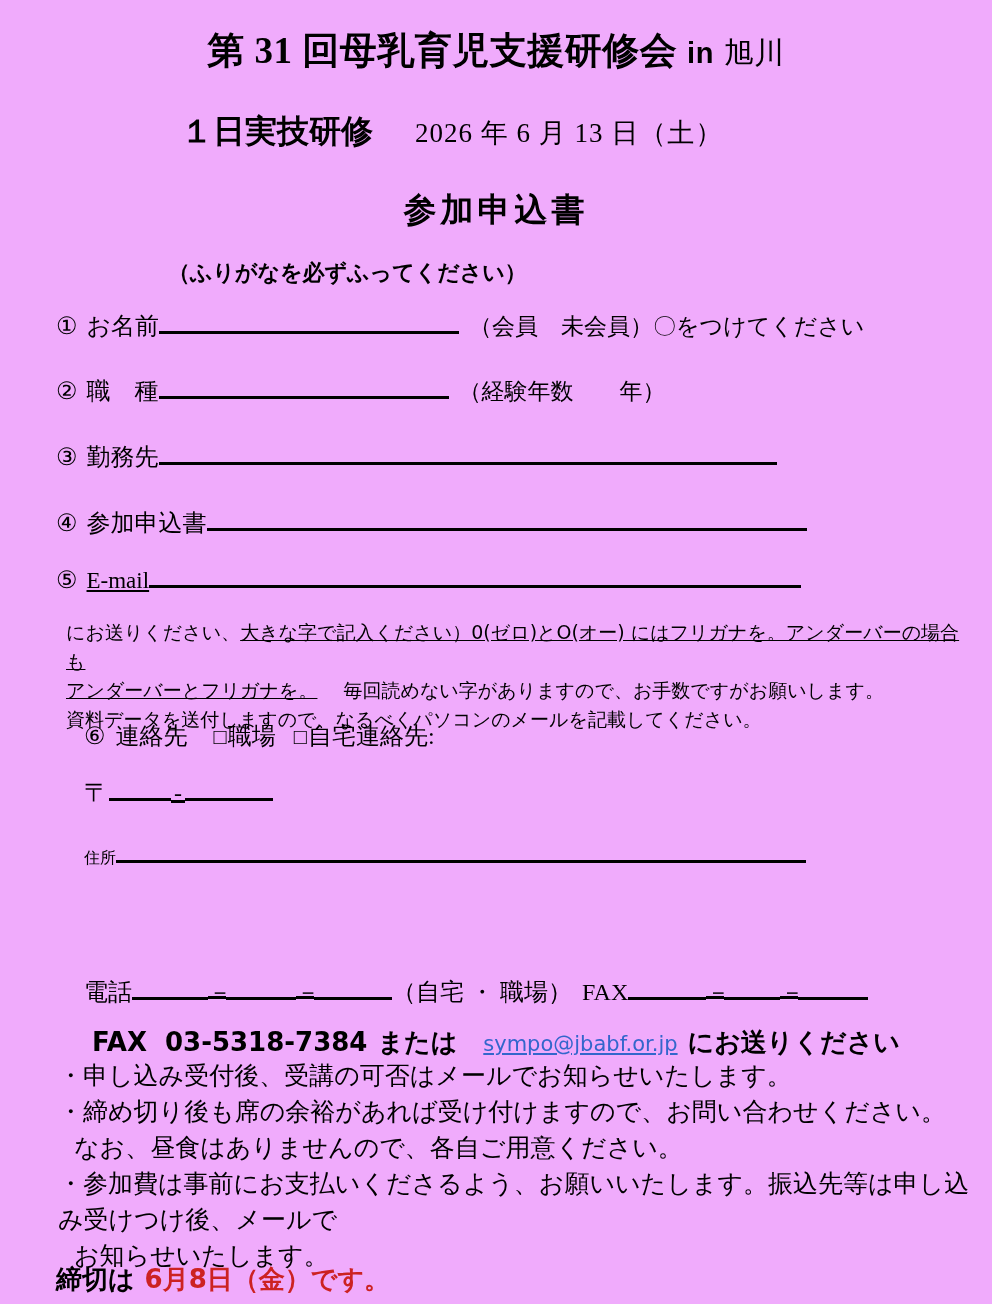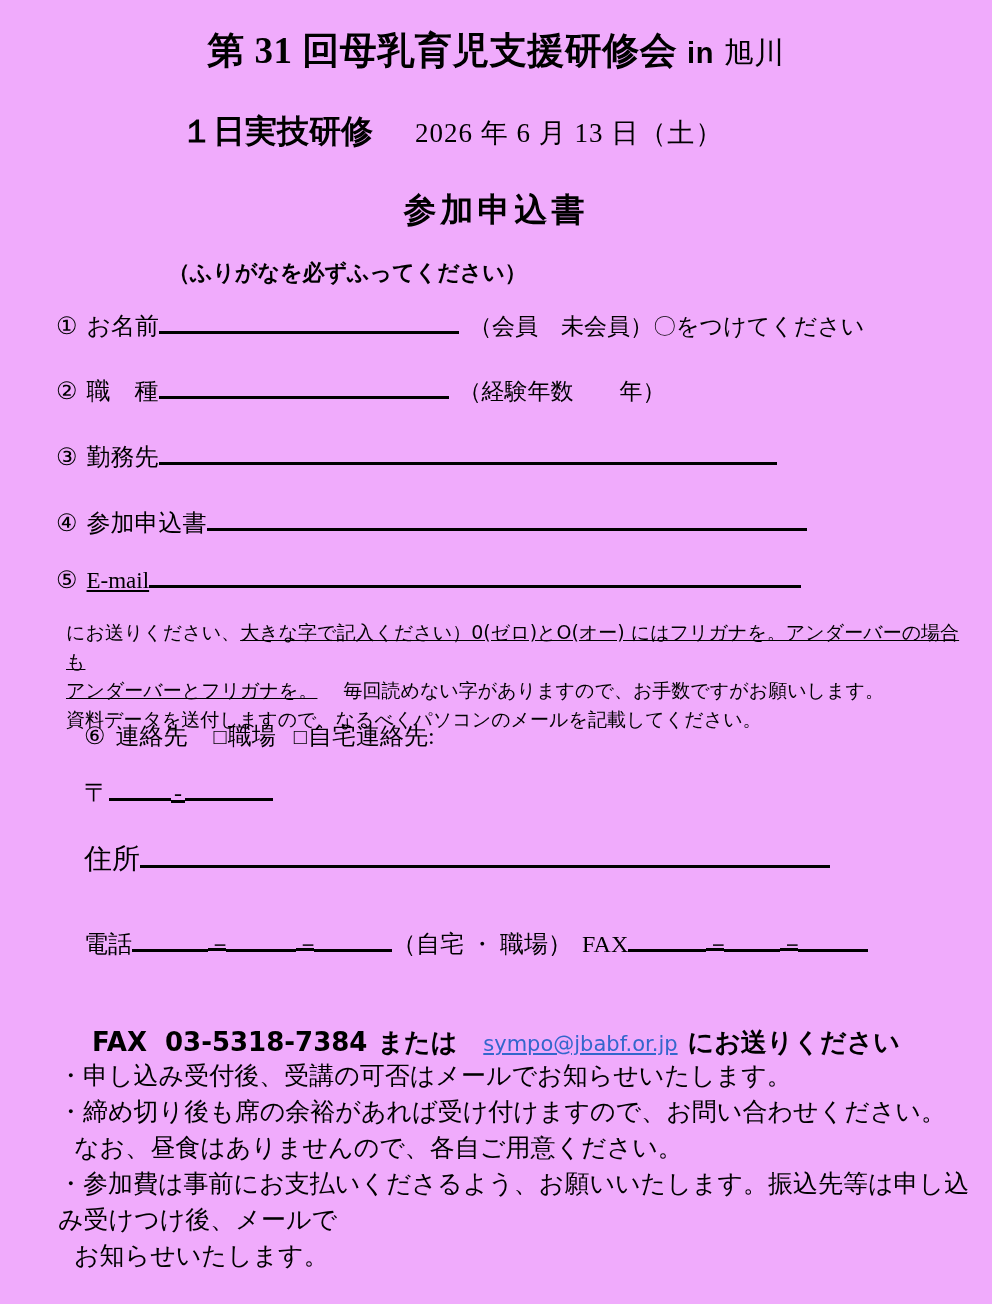--- a/index.html
+++ b/index.html
@@ -151,40 +151,40 @@
     align-items: baseline;
   }
   .postal-row .mark { font-size: 25px; }
   .postal-row .rule-a { width: 62px; }
   .postal-row .rule-b { width: 88px; }
   .postal-row .hy { display:inline-block; width: 14px; text-align:center; border-bottom: 3px solid #000; height: 20px;}
 
   .address-row {
     position: absolute;
     left: 84px; top: 840px;
-    font-size: 28px;
+    font-size: 16px;
     white-space: nowrap;
     display: flex;
     align-items: baseline;
   }
   .address-row .rule { width: 690px; }
 
   .phone-row {
     position: absolute;
     left: 84px; top: 928px;
     font-size: 24px;
     white-space: nowrap;
     display: flex;
     align-items: baseline;
   }
   .phone-row .seg-a { width: 76px; }
   .phone-row .seg-b { width: 70px; }
   .phone-row .seg-c { width: 78px; }
   .phone-row .hy { display:inline-block; width: 18px; text-align:center; border-bottom: 3px solid #000; height: 20px; }
-  .phone-row .mid { display: inline-block; }
+  .phone-row .mid { display: inline-block; margin-top: 48px; }
   .phone-row .seg-d { width: 78px; }
   .phone-row .seg-e { width: 56px; }
   .phone-row .seg-f { width: 70px; }
 
   
   .send-line {
     position: absolute;
     left: 92px; top: 993px;
     font-size: 26px;
     font-weight: bold;
@@ -322,14 +322,17 @@
     <div class="note">
       <span>・締め切り後も席の余裕があれば受け付けますので、お問い合わせください。</span>
       <span class="cont">なお、昼食はありませんので、各自ご用意ください。</span>
     </div>
     <div class="note">
       <span>・参加費は事前にお支払いくださるよう、お願いいたします。振込先等は申し込み受けつけ後、メールで</span>
       <span class="cont">お知らせいたします。</span>
     </div>
   </div>
 
+  <div class="deadline">
+    <span>締切は</span><span class="sp-sm"></span><span id="deadline-date" style="color: rgb(204, 34, 34);">6月8日（金）です。</span>
+  </div>
 
 </div>
 
 </body></html>

